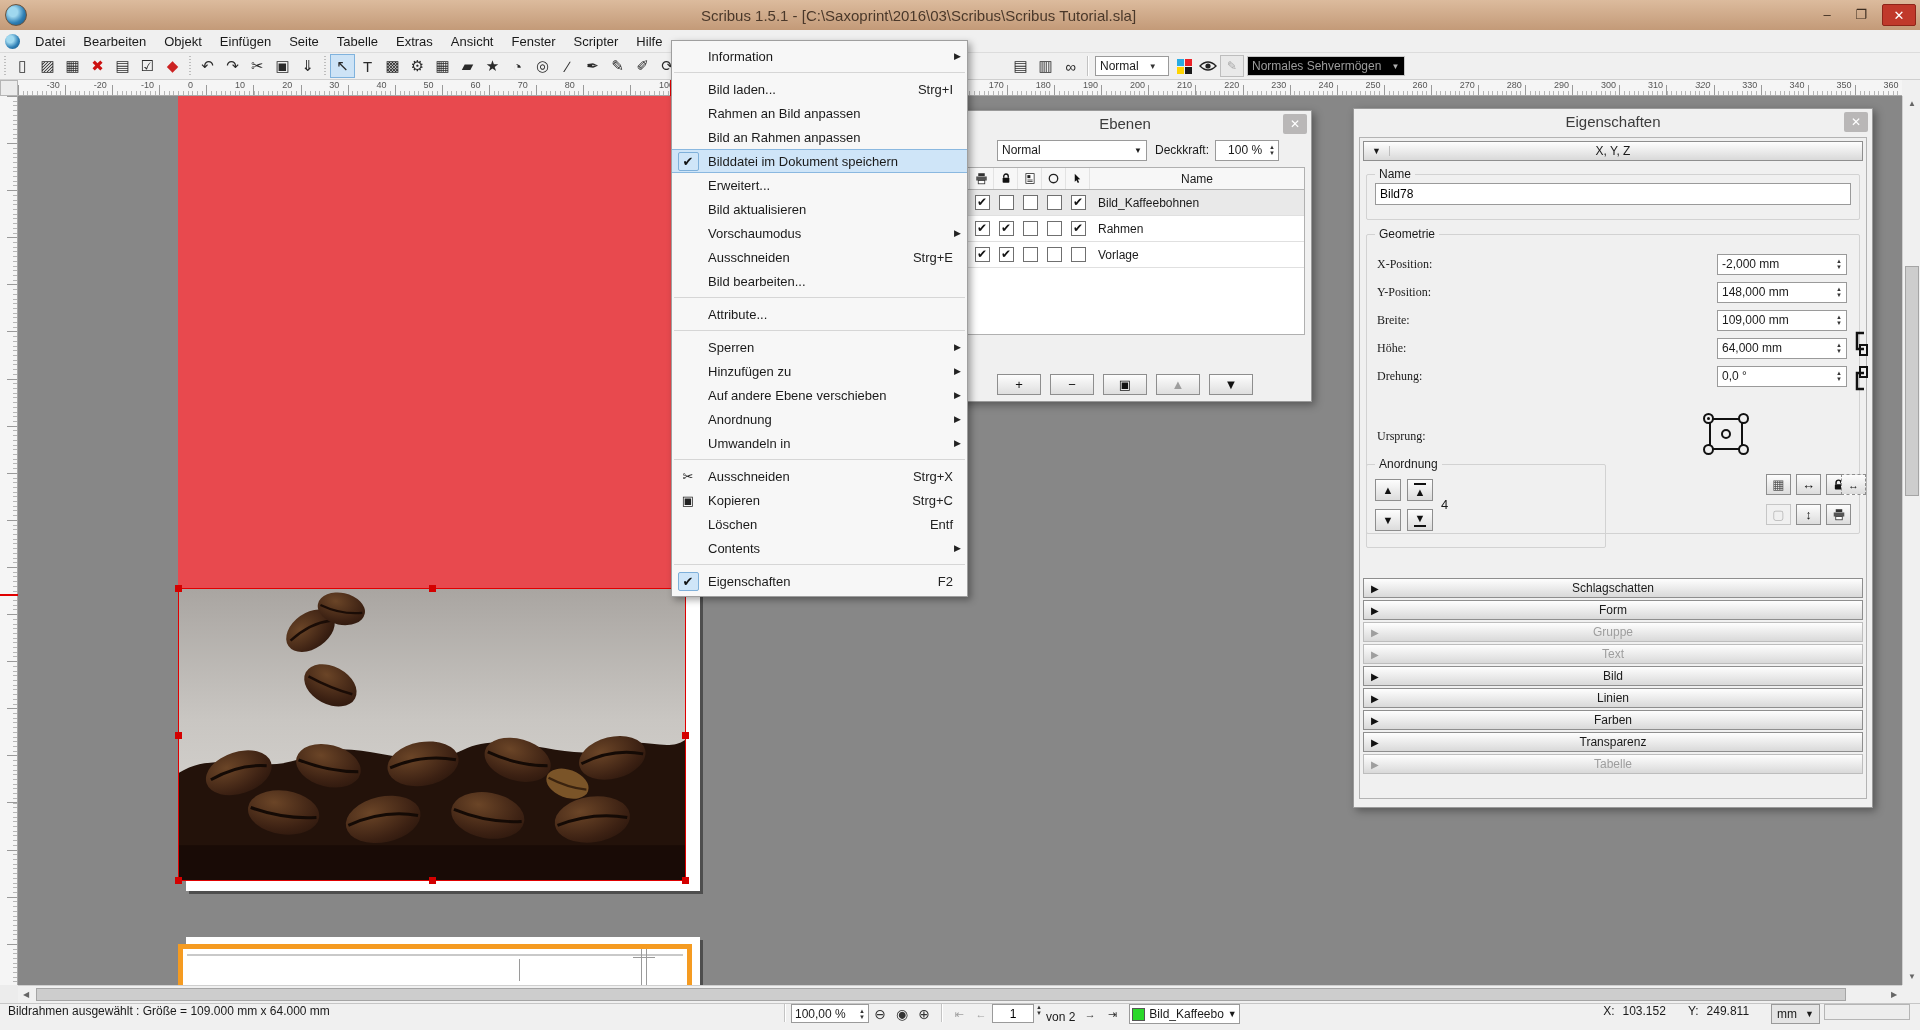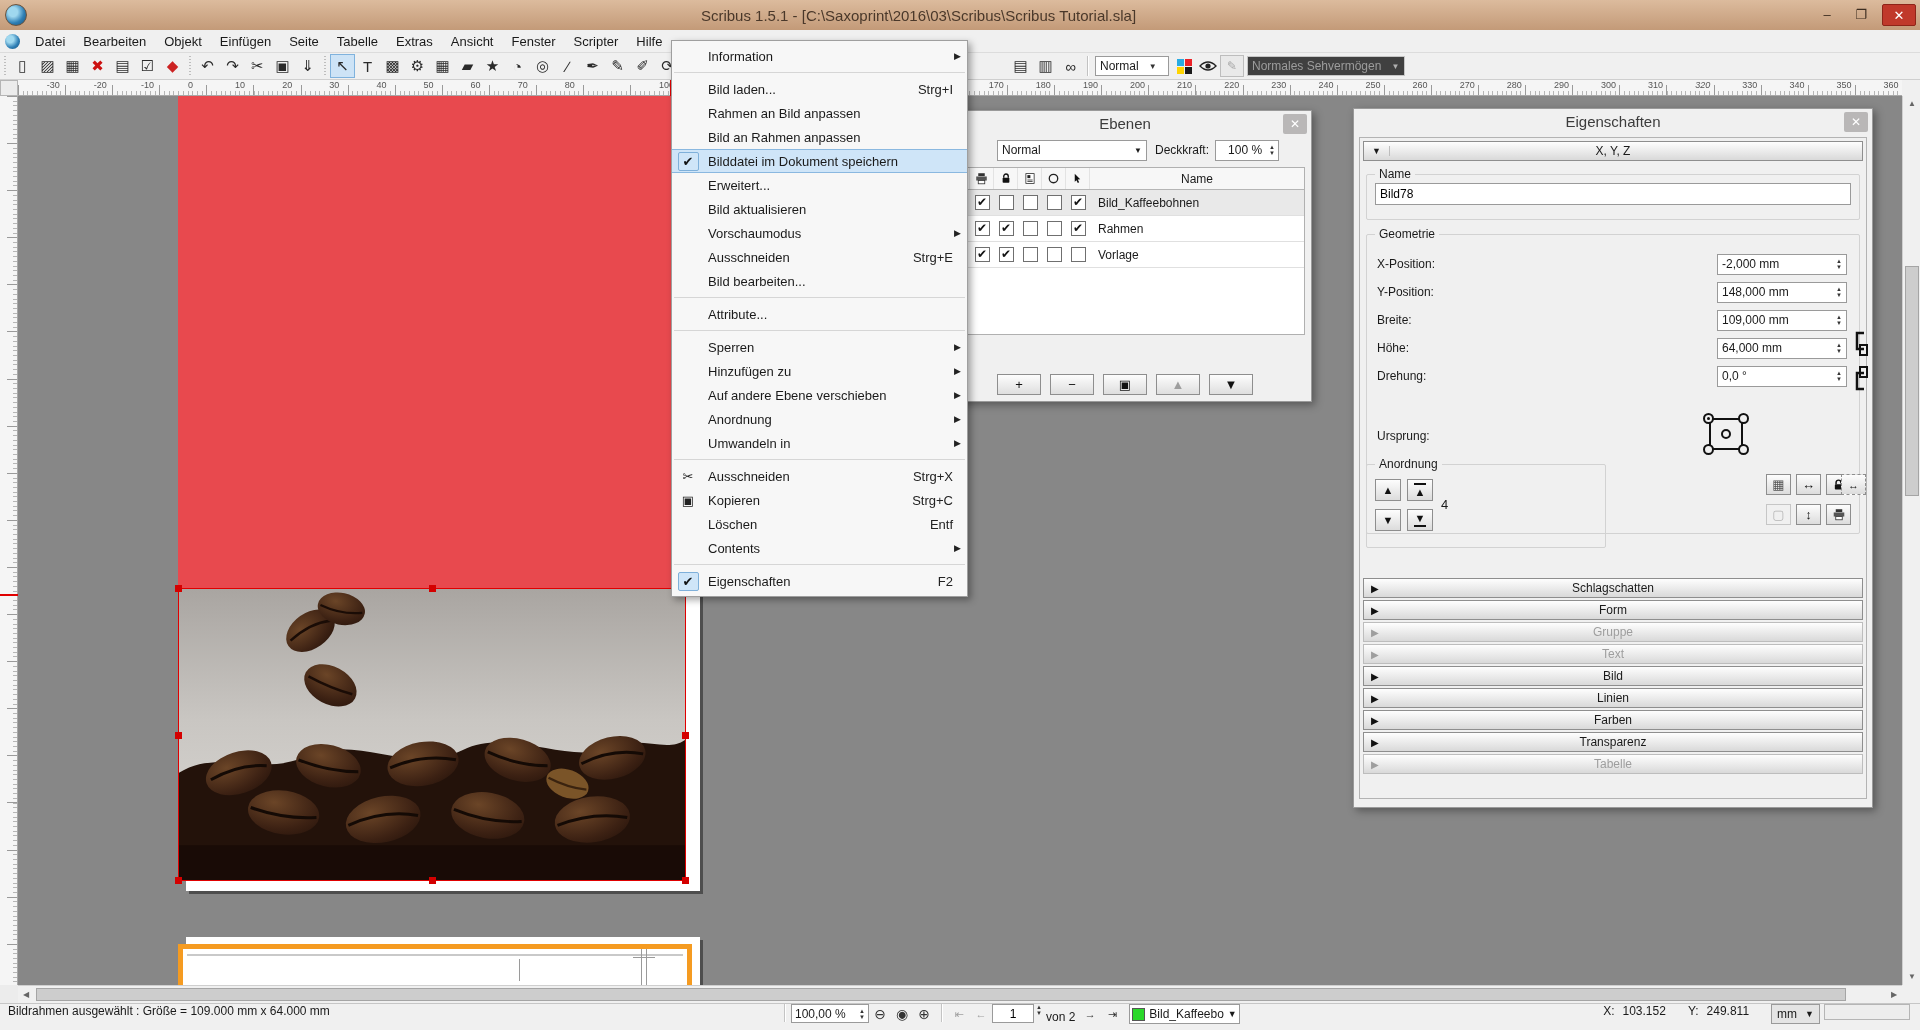--- a/index.html
+++ b/index.html
@@ -32,21 +32,21 @@
     background:repeating-linear-gradient(180deg,#bdbdbd 0 1px,transparent 1px 3px);background-size:2px 100%;background-repeat:repeat-y;background-position:2px 0;}
   .tb-btn{width:25px;height:24px;display:inline-flex;align-items:center;justify-content:center;
     font-size:15px;color:#2a2a2a;border:1px solid transparent;}
   .tb-btn.active{background:#cde3f6;border:1px solid #7fb2dd;}
   .tb-btn.boxed span{border:1px solid #333;padding:0 3px;font-size:12px;line-height:14px;}
   .tb-sep{width:1px;height:20px;background:#c2c2c2;margin:0 4px;box-shadow:1px 0 0 #fff;}
   .tb-gap{display:inline-block;height:1px;}
   .tb-dd{height:20px;border:1px solid #9a9a9a;background:#fff;display:inline-flex;align-items:center;
     padding:0 4px;margin:0 3px;}
   .tb-dd .dd-arrow{margin-left:10px;font-size:8px;color:#333;}
-  .tb-dd.disabled{background:#404040;color:#9c9c9c;border-color:#c6c6c6;}
+  .tb-dd.disabled{background:#000000;color:#9c9c9c;border-color:#c6c6c6;}
   .tb-dd.disabled .dd-arrow{color:#b0b0b0;}
   .tb-ico{width:24px;height:22px;display:inline-flex;align-items:center;justify-content:center;}
   .tb-ico.disabled-box{border:1px solid #bdbdbd;background:#e9e9e9;color:#a5a5a5;}
 
   
   .ruler-corner{position:absolute;left:0;top:80px;width:18px;height:16px;background:#ececec;border:1px solid #b5b5b5;}
   .hruler{position:absolute;left:18px;top:80px;width:1884px;height:16px;background:#f5f5f5;border-bottom:1px solid #a8a8a8;
     background-image:
       repeating-linear-gradient(90deg,#9a9a9a 0 1px,transparent 1px 47.1px),
       repeating-linear-gradient(90deg,#b5b5b5 0 1px,transparent 1px 4.71px);
@@ -145,21 +145,21 @@
   .pp-content{position:absolute;left:5px;right:5px;top:28px;bottom:8px;border:1px solid #b3b3b3;background:#f0f0f0;}
   .xyz-bar{position:absolute;left:3px;right:3px;top:3px;height:20px;border:1px solid #8e8e8e;
     background:linear-gradient(#fefefe,#d9d9d9);display:flex;align-items:center;}
   .xyz-tri{width:26px;text-align:center;font-size:9px;border-right:1px solid #bdbdbd;}
   .xyz-label{flex:1;text-align:center;}
   .groupbox{position:absolute;border:1px solid #d2d2d2;border-radius:2px;}
   .gb-label{position:absolute;top:-8px;left:8px;background:#f0f0f0;padding:0 4px;}
   .name-input{position:absolute;left:8px;right:8px;top:8px;height:22px;border:1px solid #9a9a9a;background:#fff;
     font-family:inherit;font-size:12px;padding:0 4px;}
   .geo-row{position:absolute;left:10px;right:10px;height:22px;display:flex;align-items:center;}
-  .geo-label{width:200px;}
+  .geo-label{width:200px;font-family:Liberation Serif, serif;}
   .geo-value{position:absolute;left:340px;width:130px;height:21px;background:#fff;border:1px solid #9a9a9a;
     display:flex;align-items:center;padding:0 4px;}
   .geo-value .val{flex:1;}
   .chain{position:absolute;left:484px;width:18px;height:80px;}
   .origin{position:absolute;width:46px;height:42px;}
   .origin .frame{position:absolute;left:6px;right:6px;top:5px;bottom:5px;border:2px solid #111;}
   .oc{position:absolute;width:11px;height:11px;border:2px solid #111;border-radius:50%;background:#f0f0f0;}
   .oc.sel::after{content:"";position:absolute;left:2.2px;top:2.2px;width:3px;height:3px;border-radius:50%;background:#111;}
   .oc.c{width:10px;height:10px;}
   .arr-btn{position:absolute;width:26px;height:22px;border:1px solid #8e8e8e;background:linear-gradient(#fdfdfd,#dcdcdc);

